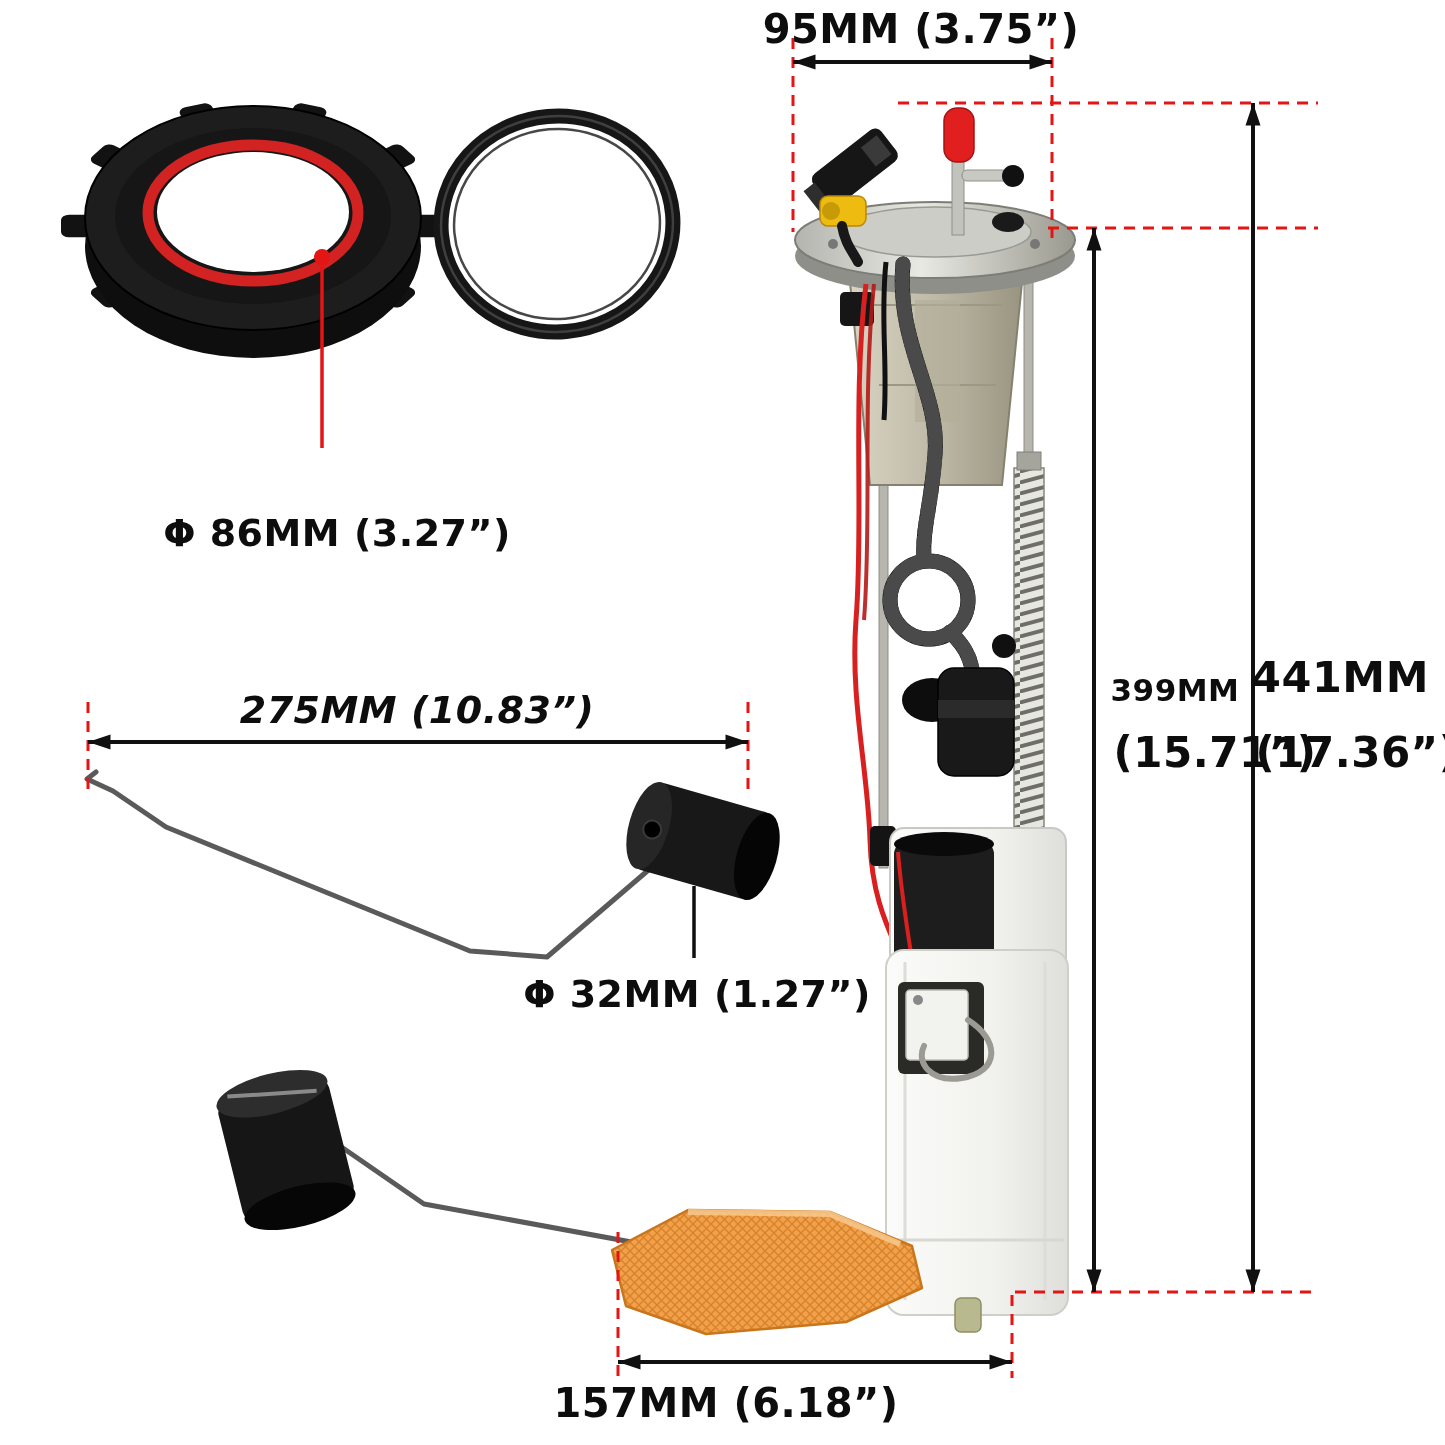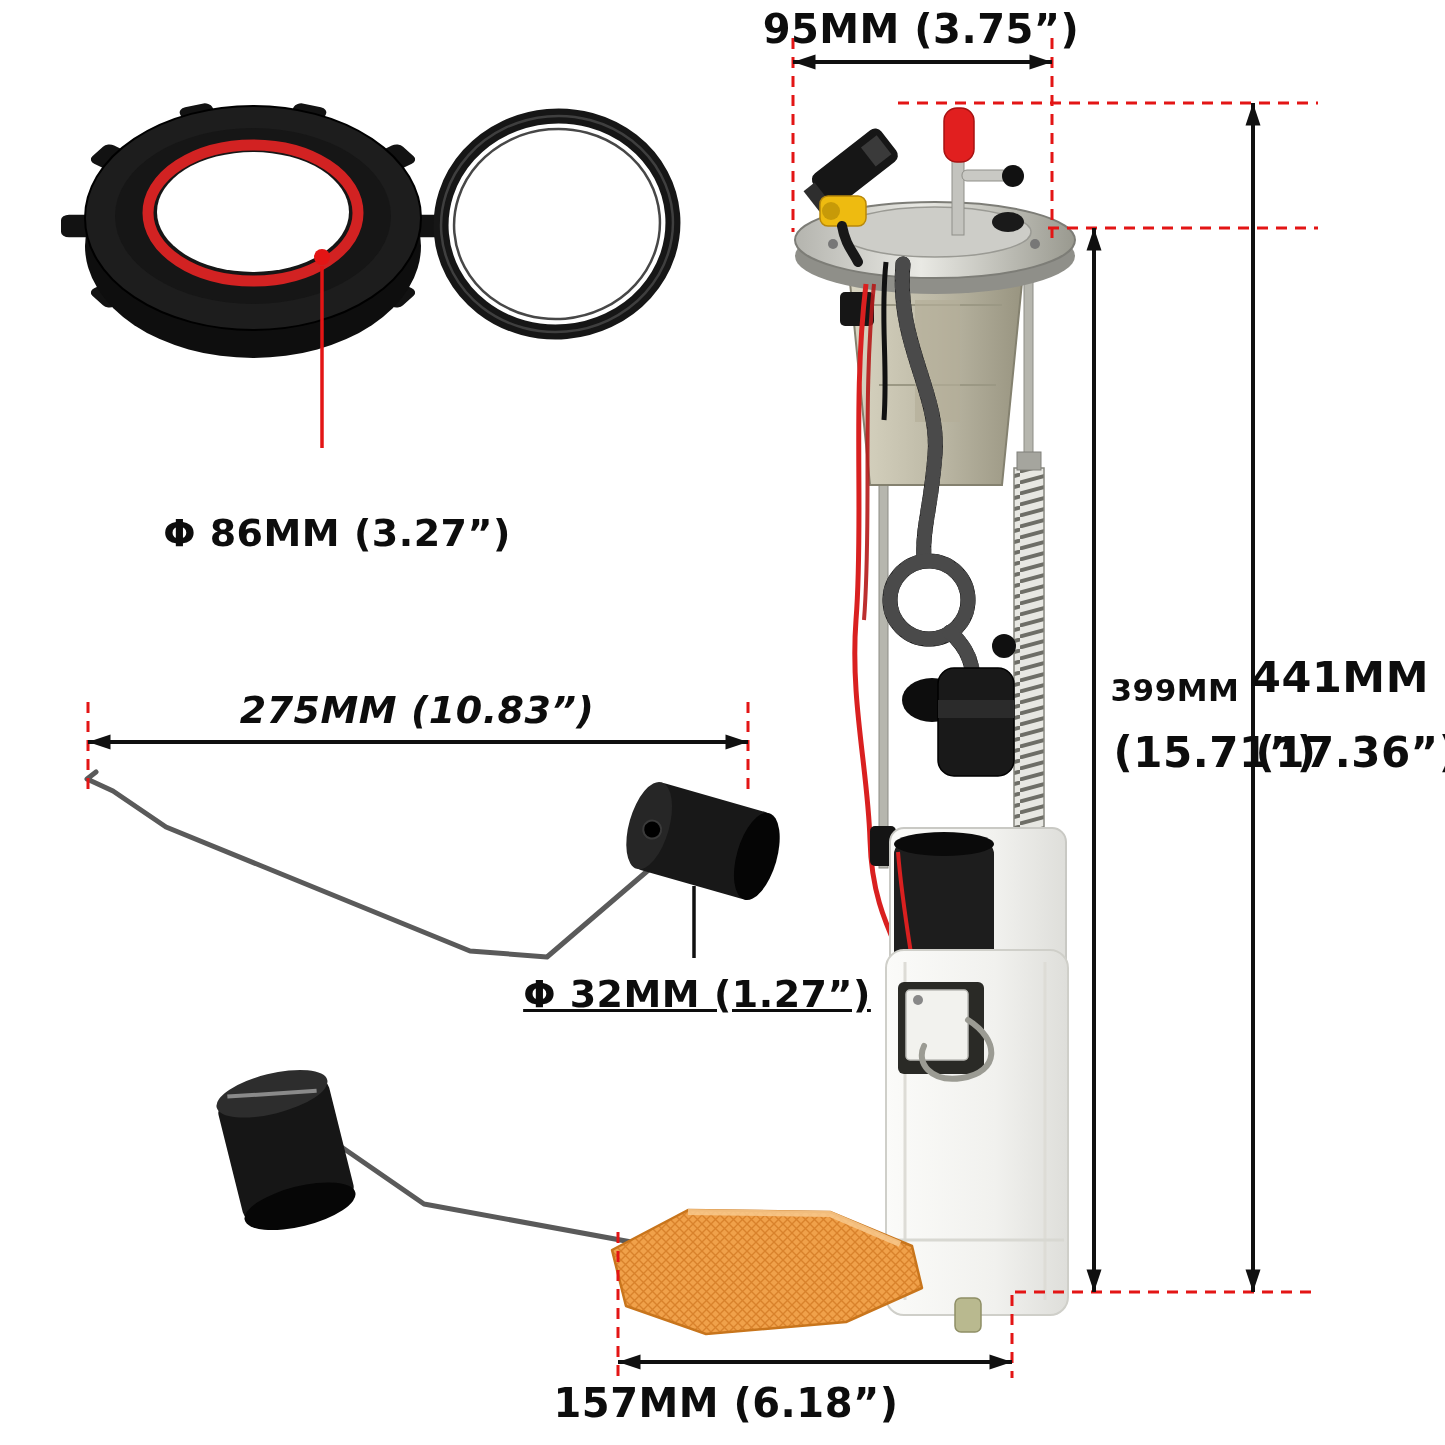--- a/index.html
+++ b/index.html
@@ -213,21 +213,21 @@
       <line class="dim-line" x1="1253" y1="103" x2="1253" y2="1292" marker-start="url(#arrowhead)" marker-end="url(#arrowhead)"></line>
     </g>
   </svg>
 
   <div class="dim-label" style="left:921px;top:6px;font-size:40px;">95MM (3.75”)</div>
 
   <div class="dim-label" style="left:337px;top:467px;font-size:38px;margin-top:44px;">Φ 86MM (3.27”)</div>
 
   <div class="dim-label" style="left:417px;top:688px;font-size:38px;font-style:italic;">275MM (10.83”)</div>
 
-  <div class="dim-label" style="left:697px;top:972px;font-size:38px;text-decoration:underline;">Φ 32MM (1.27”)</div>
+  <div class="dim-label" style="left:697px;top:972px;font-size:38px;">Φ 32MM (1.27”)</div>
 
   <div class="dim-label" style="left:1175px;top:672px;font-size:31px;">399MM</div>
   <div class="dim-label" style="left:1175px;top:728px;font-size:42px;margin-left:40px;">(15.71”)</div>
 
   <div class="dim-label" style="left:1340px;top:652px;font-size:43px;">441MM</div>
   <div class="dim-label" style="left:1340px;top:728px;font-size:42px;margin-left:17px;">(17.36”)</div>
 
   <div class="dim-label" style="left:726px;top:1380px;font-size:40px;">157MM (6.18”)</div>
 </div>
 

